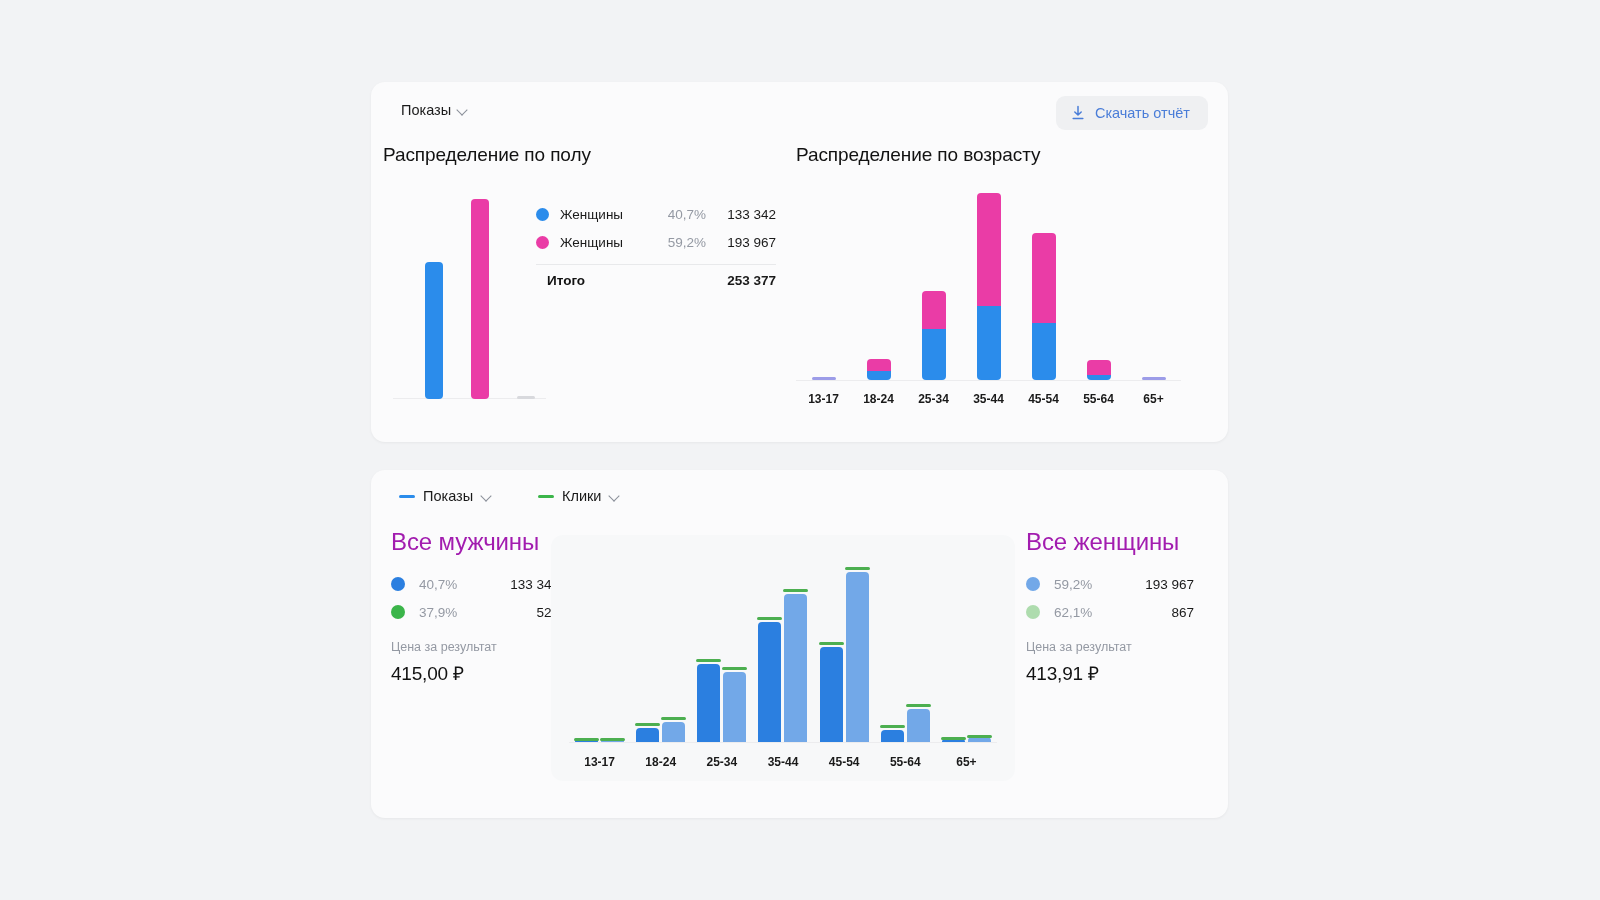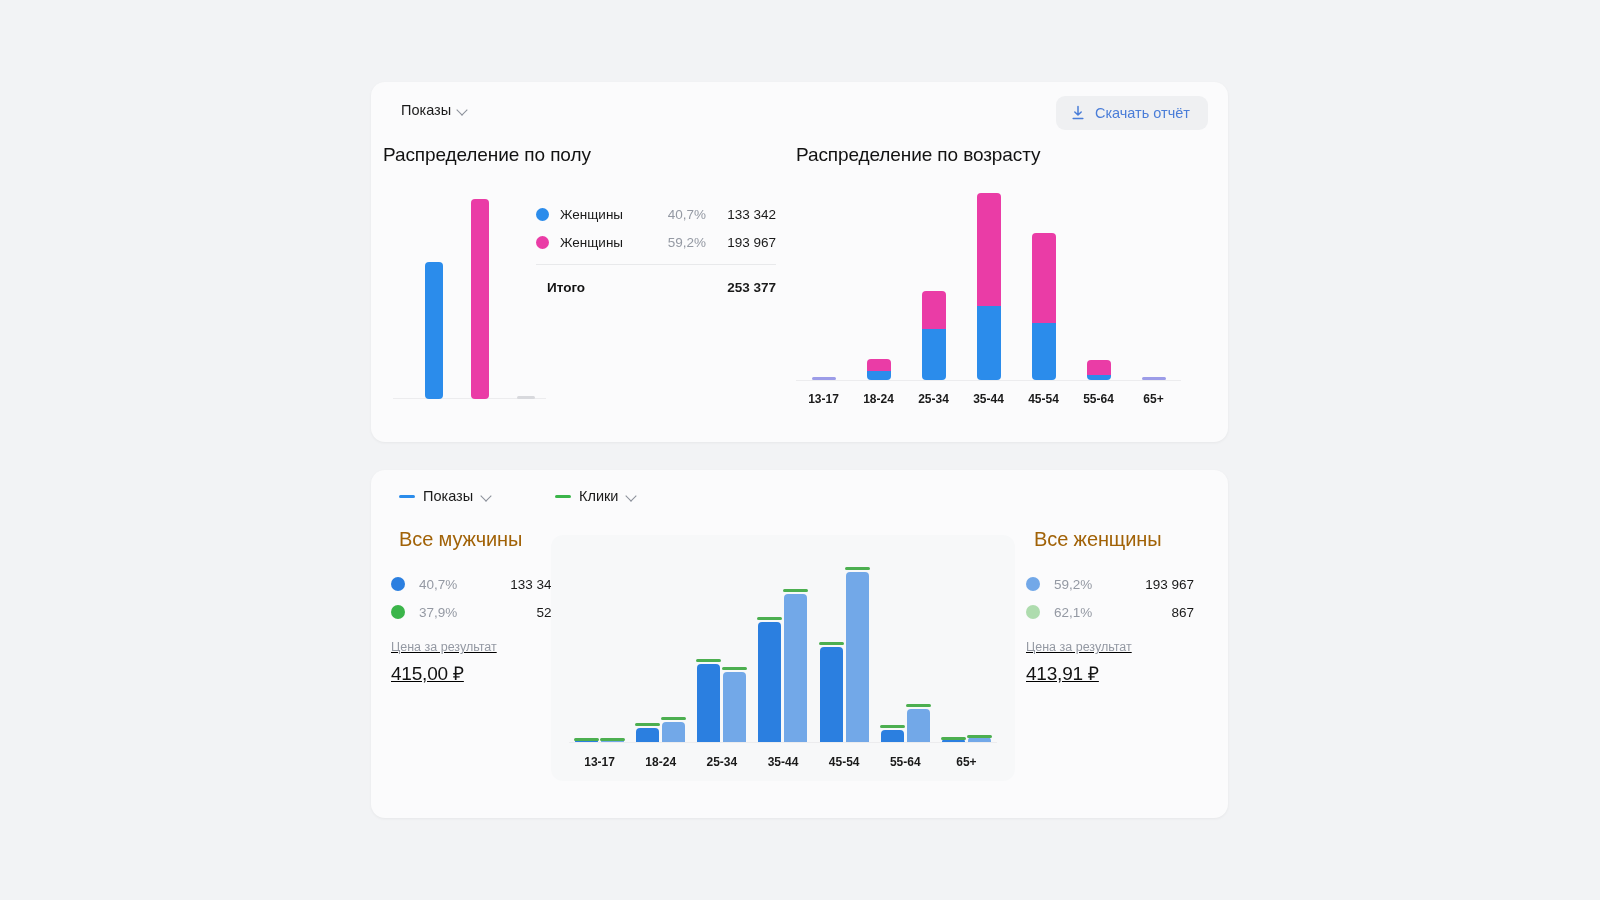--- a/index.html
+++ b/index.html
@@ -77,21 +77,21 @@
   }
   .lg-dot {
     width: 13px; height: 13px; border-radius: 50%; flex: 0 0 auto;
   }
   .lg-label { margin-left: 11px; color: #1a1a1a; flex: 1 1 auto; }
   .lg-pct   { color: #9499a3; width: 52px; text-align: right; }
   .lg-val   { color: #1a1a1a; width: 70px; text-align: right; }
   .lg-sep {
     border-top: 1px solid #e8e9eb; margin: 8px 0 0 0;
   }
-  .lg-total { display: flex; align-items: flex-end; height: 30px; }
+  .lg-total { display: flex; align-items: center; height: 30px; }
   .lg-total .lg-label { font-weight: bold; color: #121212; }
   .lg-total .lg-val { font-weight: bold; }
 
   
   #age-chart {
     position: absolute; left: 425px; top: 105px; width: 385px; height: 225px;
   }
   .axis-line {
     position: absolute; left: 0; bottom: 31px; width: 100%; height: 1.5px;
     background: #ececee;
@@ -113,38 +113,38 @@
     display: flex; font-size: 12px; font-weight: bold; color: #1a1a1a;
   }
   .age-labels span { flex: 1 1 0; text-align: center; }
 
   
   .series-select {
     position: absolute; display: flex; align-items: center; gap: 8px;
     font-size: 14.5px; color: #1a1a1a; cursor: pointer; user-select: none;
   }
   #series-impr { left: 28px;  top: 18px; }
-  #series-clk  { left: 184px; top: 18px; }
+  #series-clk  { left: 167px; top: 18px; }
   .sdash { display: block; width: 16px; height: 3px; border-radius: 2px; }
 
   .side-title {
-    position: absolute; font-size: 20px; color: #a16207; letter-spacing: -0.1px; margin-left: 8px;
+    position: absolute; font-size: 24px; color: #a21caf; letter-spacing: -0.1px;
   }
   #men-title   { left: 20px;  top: 58px; }
   #women-title { left: 655px; top: 58px; }
 
   .side-stats { position: absolute; width: 168px; font-size: 13.5px; }
   #men-stats   { left: 20px;  top: 100px; }
   #women-stats { left: 655px; top: 100px; }
   .ss-row { display: flex; align-items: center; height: 28px; }
   .ss-dot { width: 14px; height: 14px; border-radius: 50%; flex: 0 0 auto; }
   .ss-pct { color: #9499a3; margin-left: 14px; flex: 1 1 auto; }
   .ss-val { color: #1a1a1a; text-align: right; }
 
-  .cpr { position: absolute; text-decoration: underline; }
+  .cpr { position: absolute; }
   #men-cpr   { left: 20px;  top: 170px; }
   #women-cpr { left: 655px; top: 170px; }
   .cpr-label { font-size: 12.5px; color: #9499a3; }
   .cpr-value { font-size: 19px; color: #121212; margin-top: 6px; letter-spacing: -0.2px; }
 
   
   #group-chart {
     position: absolute; left: 180px; top: 65px;
     width: 464px; height: 246px;
     background: #f7f8f9; border-radius: 12px;

